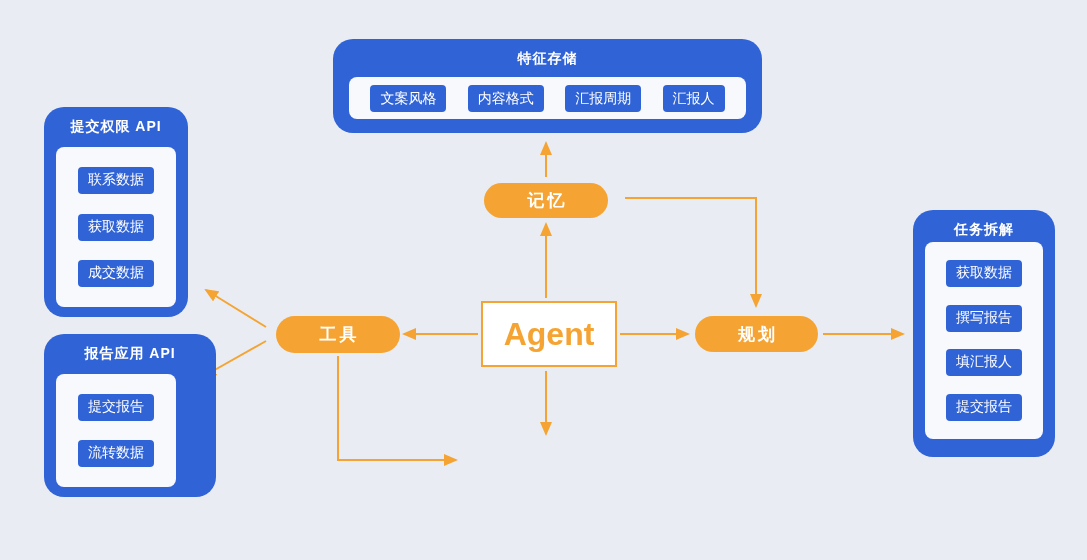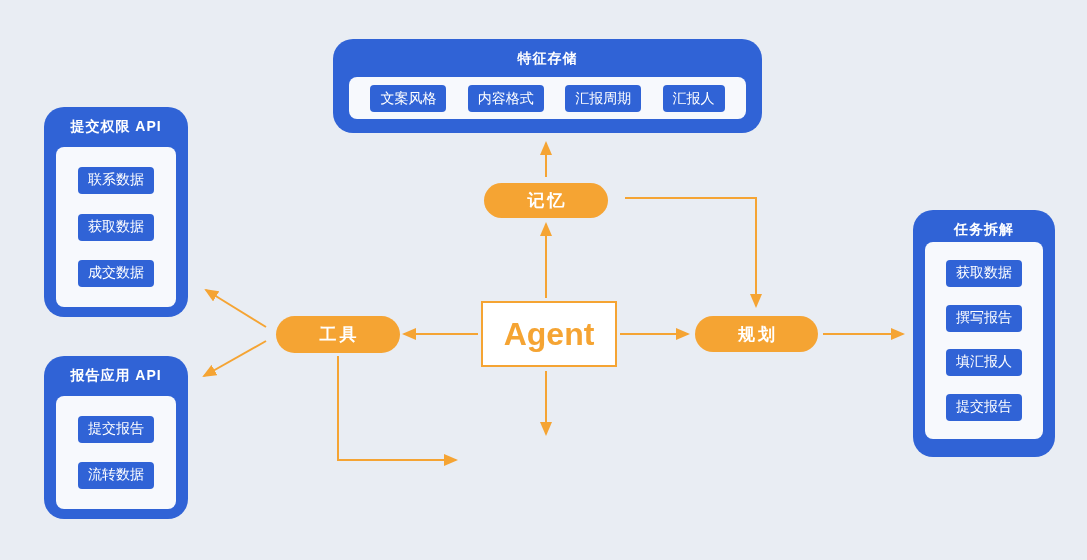--- a/index.html
+++ b/index.html
@@ -123,21 +123,21 @@
 
   <div class="group" style="left:44px;top:107px;width:144px;height:210px;">
     <div class="group-title">提交权限 API</div>
     <div class="panel v" style="left:12px;top:40px;width:120px;height:160px;">
       <div class="chip">联系数据</div>
       <div class="chip">获取数据</div>
       <div class="chip">成交数据</div>
     </div>
   </div>
 
-  <div class="group" style="left:44px;top:356px;width:144px;height:163px;">
+  <div class="group" style="left:44px;top:334px;width:172px;height:163px;">
     <div class="group-title">报告应用 API</div>
     <div class="panel v" style="left:12px;top:40px;width:120px;height:113px;">
       <div class="chip">提交报告</div>
       <div class="chip">流转数据</div>
     </div>
   </div>
 
   <div class="group" style="left:913px;top:210px;width:142px;height:247px;">
     <div class="group-title">任务拆解</div>
     <div class="panel v" style="left:12px;top:32px;width:118px;height:197px;">

